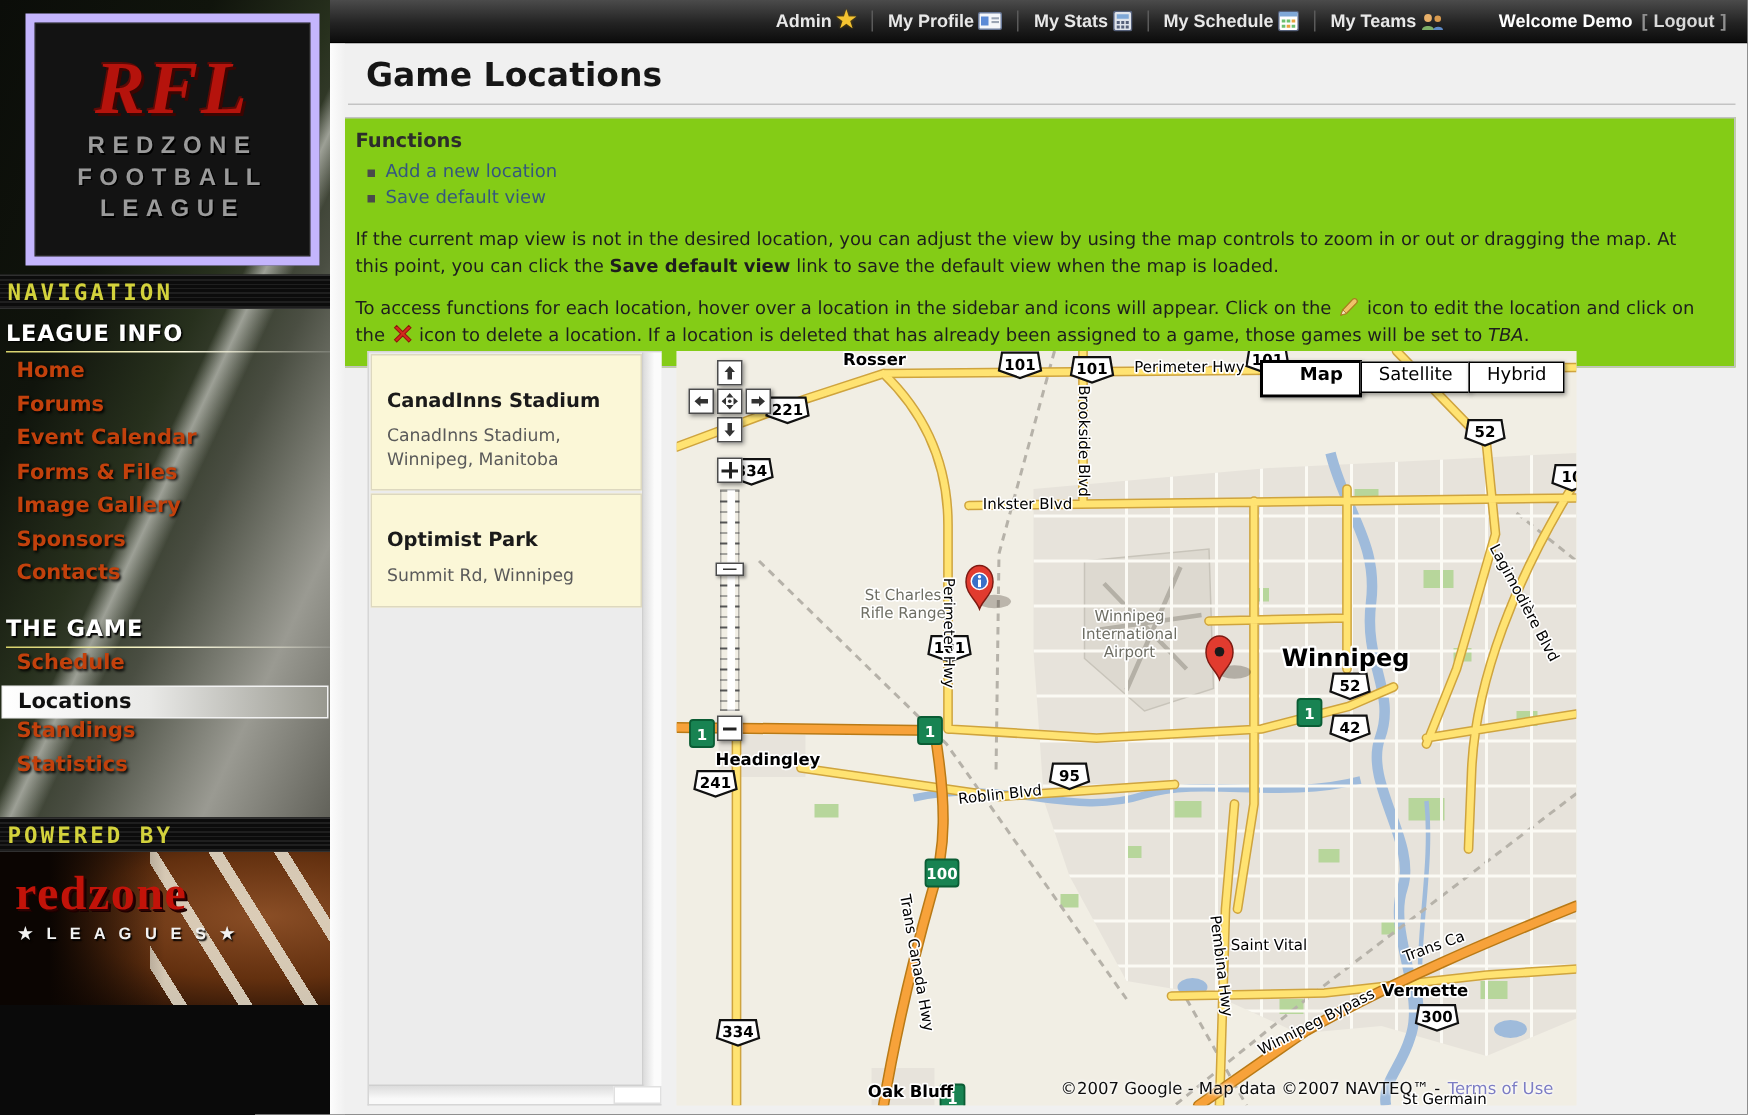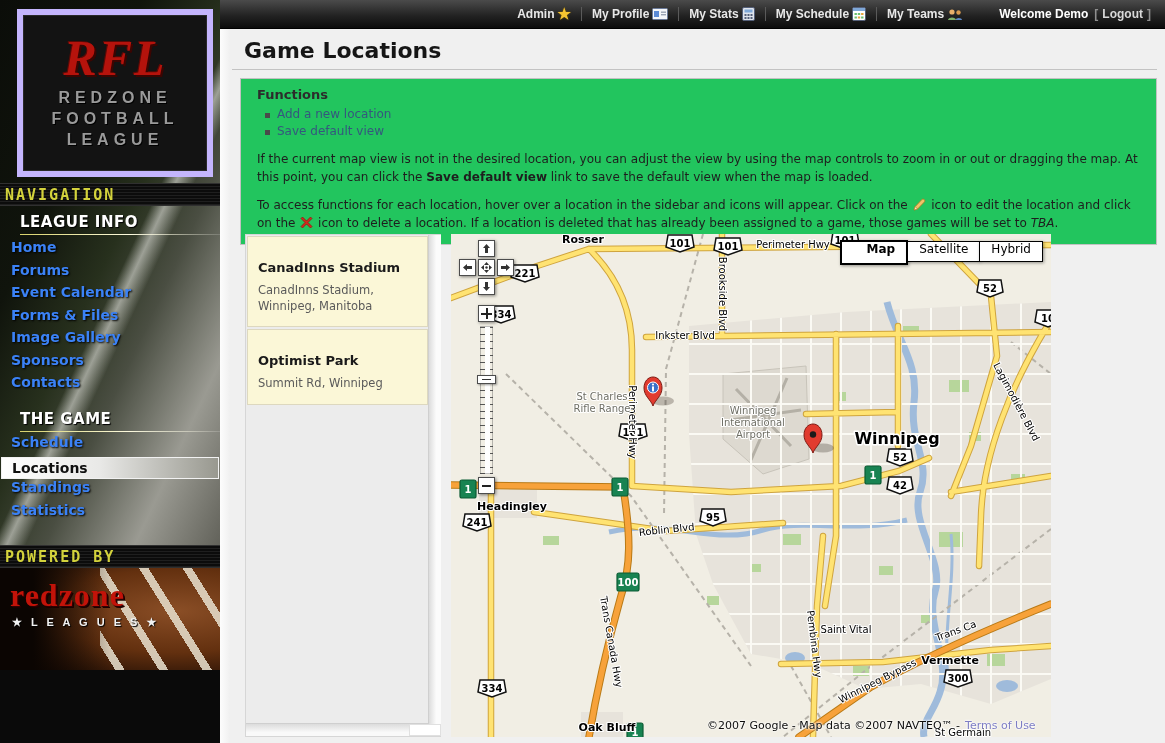--- a/index.html
+++ b/index.html
@@ -17,25 +17,25 @@
     text-shadow:2px 2px 0 #3c0502, -1px -1px 0 #5a0a06;letter-spacing:2px;}
   .logo-line{font:bold 16px "Liberation Sans",sans-serif;color:#9a9a9a;letter-spacing:5px;
     text-shadow:1px 1px 0 #000;line-height:21px;}
   .led{position:absolute;left:0;width:220px;height:23px;
     background:#0c0c0c repeating-linear-gradient(0deg,rgba(255,255,255,.08) 0 1px,transparent 1px 3px);
     border-top:1px solid #303030;border-bottom:1px solid #303030;
     color:#d3d23c;font:bold 15px "DejaVu Sans Mono",monospace;letter-spacing:2px;
     display:flex;align-items:center;padding-left:5px;box-sizing:border-box;}
   .led-nav{top:183px;} .led-pow{top:545px;}
   .sb-head{position:absolute;left:0;width:220px;color:#fff;font:bold 15px "DejaVu Sans",sans-serif;
-    letter-spacing:.5px;padding-left:20px;text-shadow:1px 1px 1px #000;box-sizing:border-box;}
+    letter-spacing:.5px;padding-left:4px;text-shadow:1px 1px 1px #000;box-sizing:border-box;}
   .sb-head::after{content:"";display:block;margin-top:3px;height:1px;
     background:linear-gradient(90deg,#d8d26a,#fdfbe0 55%,rgba(255,255,255,.15));}
   .sb-list{position:absolute;left:0;width:220px;margin:0;padding:0;list-style:none;}
-  .sb-list li{height:22.5px;line-height:22.5px;padding-left:11px;color:#3b82f6;
+  .sb-list li{height:22.5px;line-height:22.5px;padding-left:11px;color:#c2410c;
     font:bold 14px "DejaVu Sans",sans-serif;text-shadow:1px 1px 2px #000;cursor:pointer;}
   .sb-list li.selected{background:linear-gradient(90deg,#ffffff 0%,#e9e9e7 45%,#98988f 100%);
     border:1px solid #f2f2f2;height:20.5px;line-height:20.5px;margin:0 1px;color:#101010;
     text-shadow:none;padding-left:10px;}
   .fb{position:absolute;left:0;top:568px;width:220px;height:102px;
     background:radial-gradient(ellipse at 80% 42%,#8a4e26 0%,#63300f 50%,#1c0c04 92%);}
   .fb::after{content:"";position:absolute;right:0;top:0;width:120px;height:102px;
     background:repeating-linear-gradient(58deg,transparent 0 13px,#e9e2d0 13px 21px,transparent 21px 37px);
     opacity:.85;}
   .fb::before{content:"";position:absolute;left:0;top:0;width:110px;height:102px;
@@ -55,21 +55,21 @@
   .tb-logout{margin-left:6px;color:#8f8f8f;display:flex;gap:4px;align-items:center;}
   .tb-logout .lg{color:#d9d9d9;cursor:pointer;}
   .ticon{display:inline-block;line-height:0;}
   .star{color:#f5c431;font-size:15px;line-height:14px;text-shadow:0 0 2px #7a5a00;}
   
   .content{position:absolute;left:220px;top:29px;width:945px;height:714px;background:#f0f0f0;}
   .content::before{content:"";position:absolute;left:0;top:0;width:10px;height:100%;
     background:linear-gradient(90deg,#fdfdfd,#f0f0f0);}
   h1.page-title{margin:9px 8px 0 24px;font:bold 22px "DejaVu Sans",sans-serif;color:#161616;}
   .title-rule{height:1px;background:#c3c3c3;margin:6px 8px 0 12px;}
-  .func-box{margin:8px 8px 0 20px;background:#22c55e;border:1px solid #c2c2c2;
+  .func-box{margin:8px 8px 0 0;background:#84cc16;border:1px solid #c2c2c2;
     padding:8px 14px 12px 16px;color:#222;}
   .func-box h3{margin:0 0 4px 0;font:bold 13px "DejaVu Sans",sans-serif;color:#2c2c2c;}
   .func-links{margin:0;padding:0 0 0 6px;list-style:none;}
   .func-links li{font:12px "DejaVu Sans",sans-serif;line-height:17px;padding-left:14px;position:relative;}
   .func-links li::before{content:"";position:absolute;left:2px;top:7px;width:5px;height:5px;background:#4a4a4a;}
   .func-links a{color:#35577e;text-decoration:none;cursor:pointer;}
   .func-box p{margin:10px 0 0 0;font:12px "DejaVu Sans",sans-serif;line-height:1.5;color:#1e1e1e;}
   .inline-ic{display:inline-block;vertical-align:-2px;line-height:0;margin:0 1px;}
   
   .main-row{position:absolute;left:25px;top:205px;display:flex;gap:10px;}

